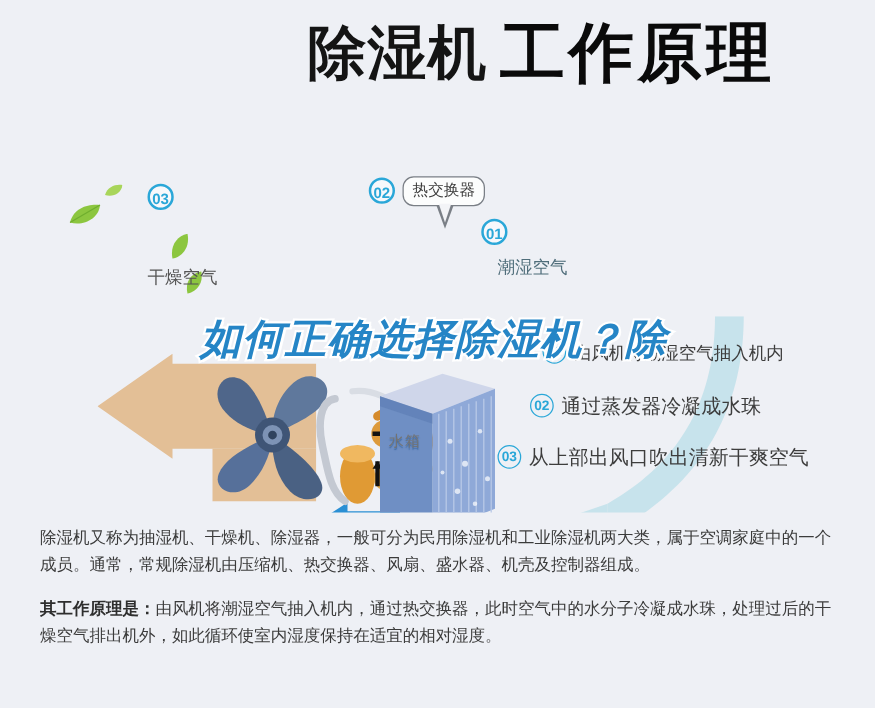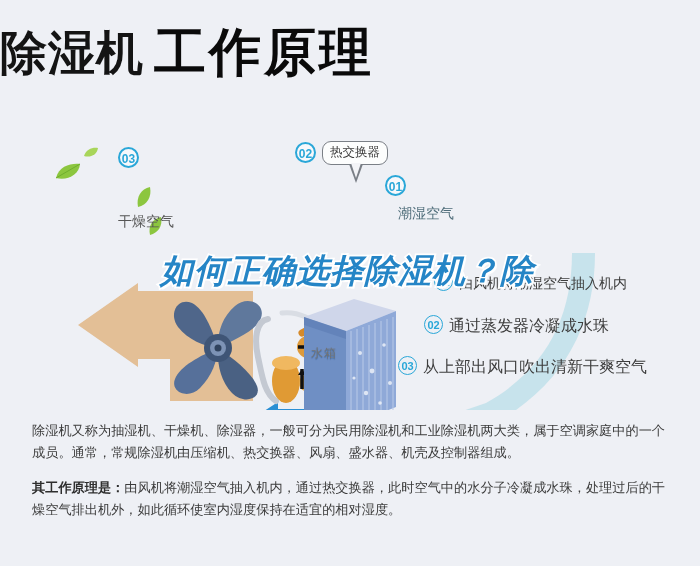--- a/index.html
+++ b/index.html
@@ -11,23 +11,23 @@
     width: 700px;
     height: 566px;
     position: relative;
     overflow: hidden;
     font-family: "DejaVu Sans", "Liberation Sans", sans-serif;
   }
 
   
   #title-bar {
     position: absolute;
-    left: 0; top: 18px;
+    left: 0; top: 8px;
     width: 620px;
-    text-align: left;
+    text-align: right;
     white-space: nowrap;
   }
   .title-a {
     font-size: 47px;
     font-weight: 700;
     color: #141414;
     letter-spacing: 1px;
     vertical-align: middle;
   }
   .title-b {

